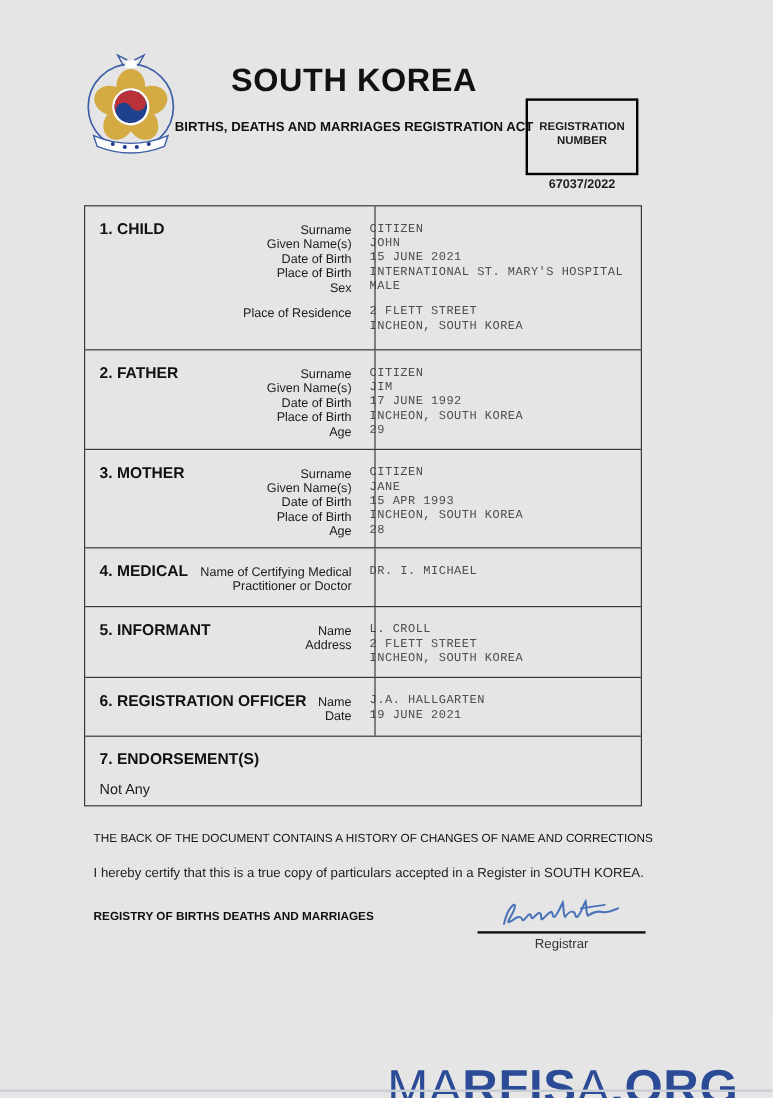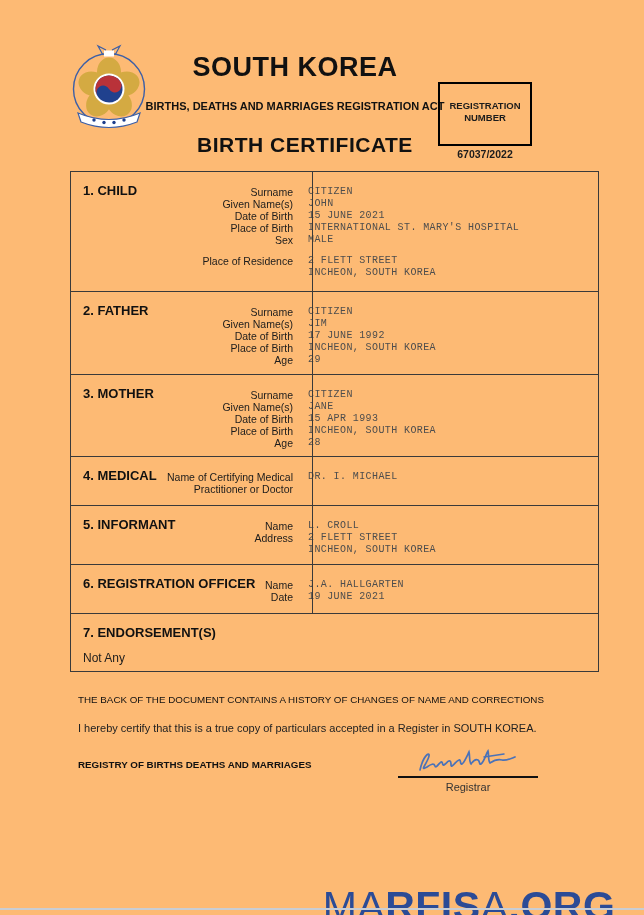--- a/index.html
+++ b/index.html
@@ -1,33 +1,33 @@
 <!DOCTYPE html>
 <html><head>
 <meta charset="utf-8">
 <style>
   html,body{margin:0;padding:0;background:#ffffff;}
   .page{
-    position:relative;width:644px;height:915px;background:#fdba74;overflow:hidden;
+    position:relative;width:644px;height:915px;background:#e5e5e5;overflow:hidden;
     font-family:"Liberation Sans", sans-serif;color:#1c1c1c;
   }
   
   .emblem{position:absolute;left:70px;top:38px;width:78px;height:98px;}
   .country-title{position:absolute;left:0;top:52px;width:590px;text-align:center;
     font-size:27px;font-weight:bold;letter-spacing:.5px;color:#111;}
   .act-line{position:absolute;left:0;top:100px;width:590px;text-align:center;
     font-size:11px;font-weight:bold;color:#111;}
   .cert-title{position:absolute;left:5px;top:133px;width:600px;text-align:center;
     font-size:21px;font-weight:bold;letter-spacing:.5px;color:#111;}
   .reg-box{position:absolute;left:438px;top:82px;width:94px;height:64px;
     border:2px solid #000;box-sizing:border-box;text-align:center;}
   .reg-box .reg-label{margin-top:16px;font-size:9.5px;font-weight:bold;line-height:12px;white-space:pre-line;}
   .reg-box .reg-number{margin-top:24px;font-size:10.5px;font-weight:bold;}
   
-  .cert-table{position:absolute;left:70px;top:171px;width:529px;border:1.5px solid #3a3a3a;box-sizing:border-box;}
+  .cert-table{position:absolute;left:70px;top:171px;width:465px;border:1.5px solid #3a3a3a;box-sizing:border-box;}
   .sec-row{position:relative;box-sizing:border-box;}
   .sec-row + .sec-row{border-top:1px solid #3a3a3a;}
   .h1{height:119px}.h2{height:83px}.h3{height:82px}.h4{height:49px}.h5{height:59px}.h6{height:49px}.h7{height:58px}
   .divided::after{content:"";position:absolute;left:241px;top:0;bottom:0;width:1px;background:#3a3a3a;}
   .sec-title{position:absolute;left:12px;top:11px;font-size:13px;font-weight:bold;color:#111;white-space:nowrap;}
   .fields{padding-top:14px;}
   .field{display:grid;grid-template-columns:222px 1fr;column-gap:15px;}
   .field.gap{margin-top:9px;}
   .flabel{text-align:right;font-size:10.5px;line-height:12px;color:#1c1c1c;white-space:pre-line;}
   .fvalue{font-family:"Liberation Mono", monospace;font-size:10px;line-height:12px;
@@ -75,21 +75,20 @@
       <path d="M -31,24 Q 0,37 31,24 L 28,33 Q 0,44 -28,33 Z" fill="#ffffff" stroke="#3d5fa6" stroke-width="1.2"></path>
       <circle cx="-15" cy="31" r="1.7" fill="#1d3e8c"></circle>
       <circle cx="-5" cy="33.5" r="1.7" fill="#1d3e8c"></circle>
       <circle cx="5" cy="33.5" r="1.7" fill="#1d3e8c"></circle>
       <circle cx="15" cy="31" r="1.7" fill="#1d3e8c"></circle>
     </g>
   </svg>
 
   <div class="country-title">SOUTH KOREA</div>
   <div class="act-line">BIRTHS, DEATHS AND MARRIAGES REGISTRATION ACT</div>
-  <div class="cert-title">BIRTH CERTIFICATE</div>
 
   <div class="reg-box">
     <div class="reg-label">REGISTRATION
 NUMBER</div>
     <div class="reg-number">67037/2022</div>
   </div>
 
   <div class="cert-table">
 
     <div class="sec-row h1 divided">

